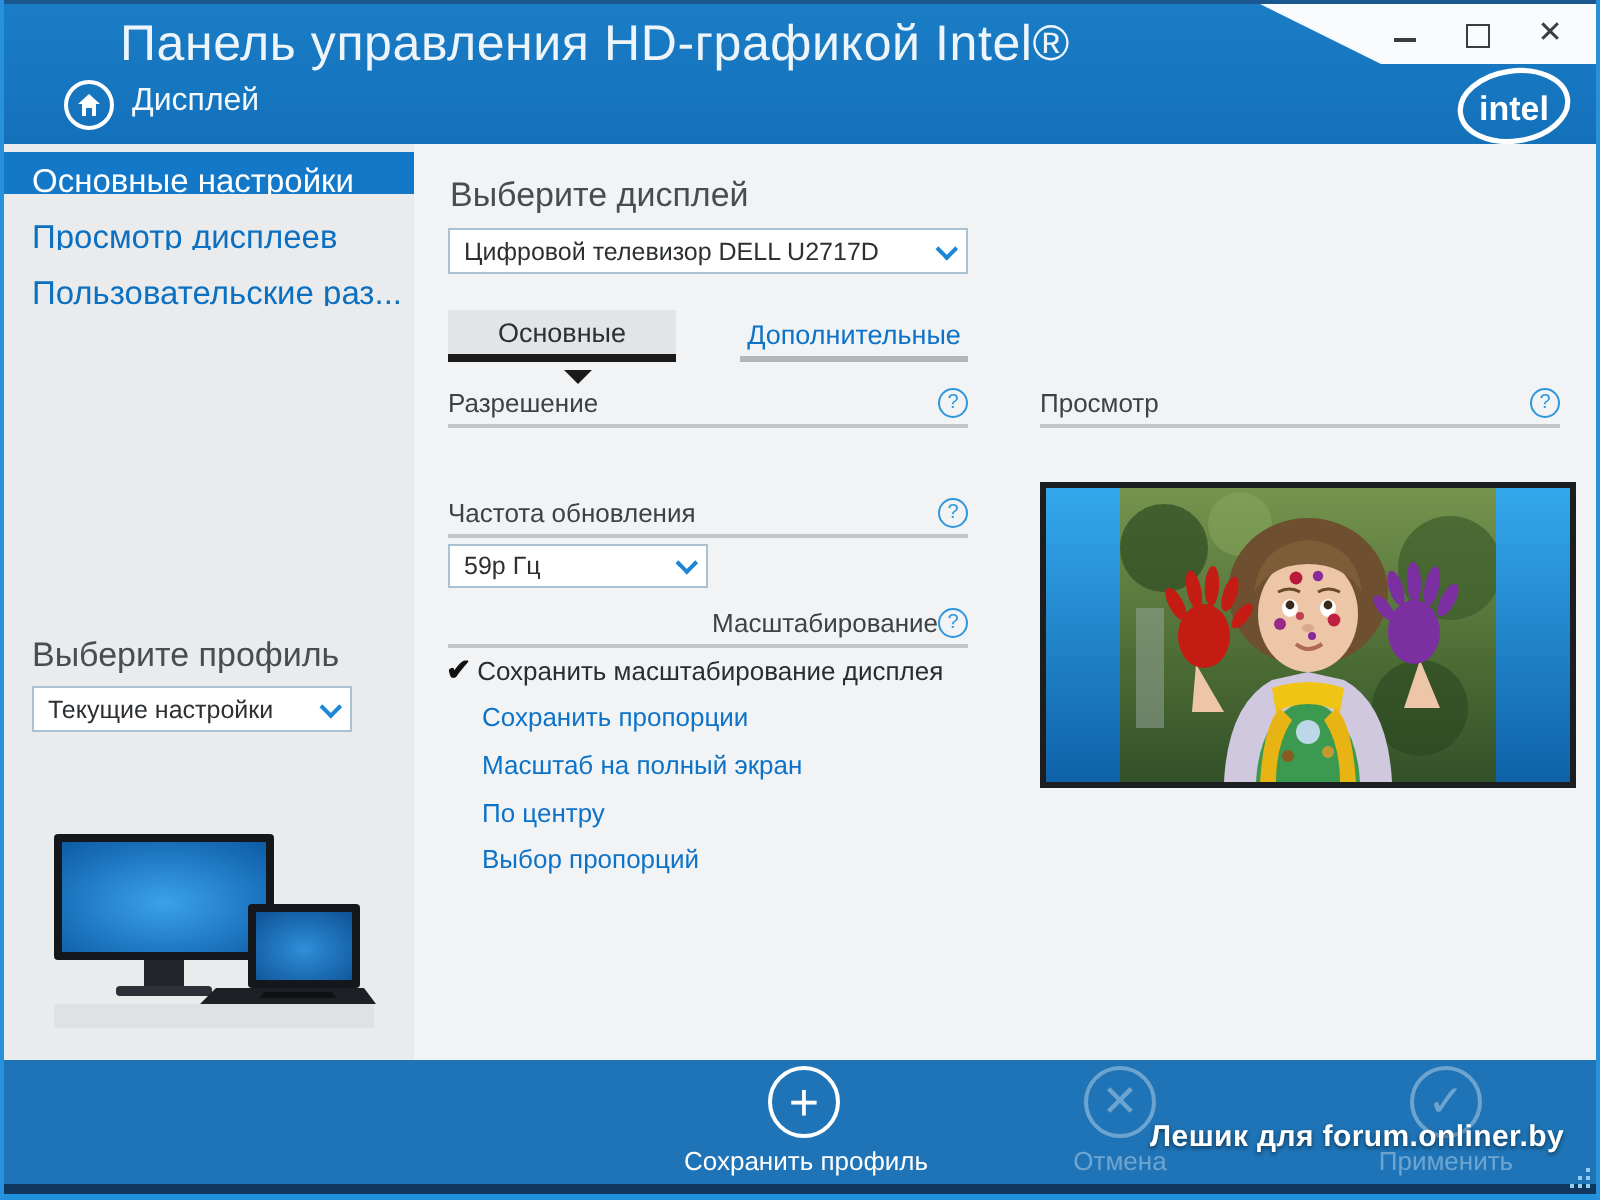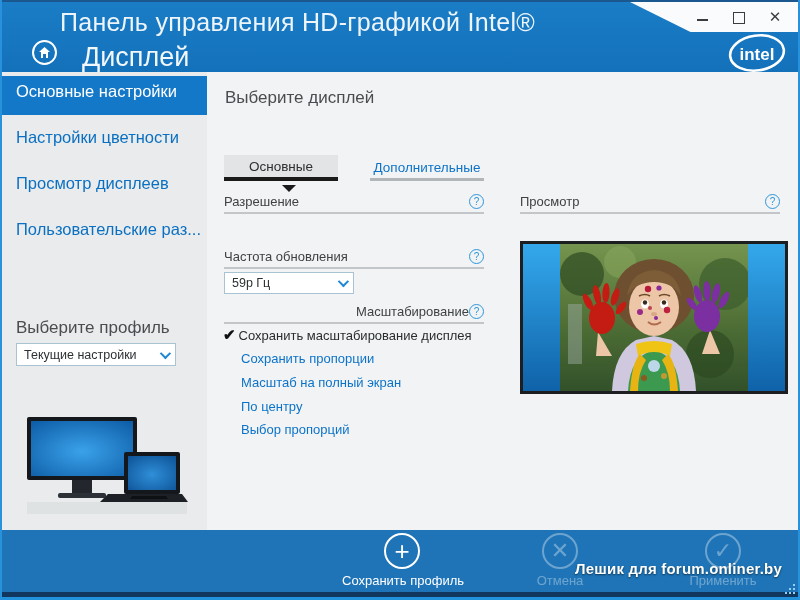--- a/index.html
+++ b/index.html
@@ -9,35 +9,35 @@
 
   
   .header { position:absolute; left:0; top:0; width:100%; height:72px;
             background:linear-gradient(180deg,#1a7dc6 0%,#1371ba 100%);
             border-top:2px solid #1b588f; }
   .title { position:absolute; left:58px; top:6px; font-size:25px; font-weight:300;
            color:#eef5fa; letter-spacing:.3px; white-space:nowrap; }
   .home-btn { position:absolute; left:30px; top:38px; width:25px; height:25px;
               border:2px solid #fff; border-radius:50%; display:flex; align-items:center;
               justify-content:center; cursor:pointer; }
-  .page-name { position:absolute; left:80px; top:40px; font-size:27px; font-weight:300; color:#f2f7fb; }
+  .page-name { position:absolute; left:64px; top:40px; font-size:16px; font-weight:300; color:#f2f7fb; }
 
   .win-controls { position:absolute; right:0; top:0; width:168px; height:30px; background:#fafbfc;
                   clip-path:polygon(0 0,100% 0,100% 100%,36% 100%);
                   display:flex; align-items:center; justify-content:flex-end; gap:22px; padding-right:16px; }
   .wc { width:14px; height:14px; position:relative; cursor:pointer; }
   .wc-min::after { content:""; position:absolute; left:1px; top:9px; width:11px; height:2px; background:#3a3d40; }
   .wc-max::after { content:""; position:absolute; left:1px; top:2px; width:10px; height:10px; border:1.5px solid #3a3d40; }
   .wc-close { font-size:15px; color:#3a3d40; line-height:14px; text-align:center; font-weight:400; }
 
   .intel-logo { position:absolute; right:12px; top:30px; }
 
   
   .sidebar { position:absolute; left:0; top:72px; width:205px; height:458px; background:#e9ebec; }
-  .side-item { height:39px; line-height:31px; margin-top:7px; padding-left:14px; font-size:16.5px;
+  .side-item { height:21px; line-height:31px; margin-top:7px; padding-left:14px; font-size:16.5px;
                color:#0b70c2; cursor:pointer; white-space:nowrap; overflow:hidden; }
   .side-item.active { background:#1478c8; color:#fff; margin-top:4px; }
   .profile-label { position:absolute; left:14px; top:246px; font-size:17px; color:#4a4d4f; }
   .dropdown { background:#fff; border:1px solid #a9c3d3; display:flex; align-items:center;
               justify-content:space-between; padding:0 7px; cursor:pointer; }
   .dd-text { font-size:12.5px; color:#2d3033; white-space:nowrap; overflow:hidden; }
   .chev { width:8px; height:8px; border-right:2px solid #1d87d6; border-bottom:2px solid #1d87d6;
           transform:rotate(45deg) translateY(-2px); flex:none; margin-left:6px; }
   .profile-dd { position:absolute; left:14px; top:271px; width:160px; height:23px; }
   .devices { position:absolute; left:18px; top:340px; }
@@ -115,21 +115,20 @@
     </div>
     <div class="page-name">Дисплей</div>
     <svg class="intel-logo" width="58" height="42" viewBox="0 0 58 42">
       <ellipse cx="29" cy="21" rx="27" ry="17.5" fill="none" stroke="#fff" stroke-width="2.6" transform="rotate(-8 29 21)"></ellipse>
       <text x="29" y="28" text-anchor="middle" font-size="17" font-weight="700" fill="#fff" font-family="Liberation Sans, sans-serif">intel</text>
     </svg>
   </div>
 
   <div class="sidebar">
     <div class="side-item active">Основные настройки</div>
-    <div class="side-item">Настройки цветности</div>
     <div class="side-item">Просмотр дисплеев</div>
     <div class="side-item">Пользовательские раз...</div>
 
     <div class="profile-label">Выберите профиль</div>
     <div class="dropdown profile-dd">
       <span class="dd-text">Текущие настройки</span>
       <span class="chev"></span>
     </div>
 
     <svg class="devices" width="170" height="105" viewBox="0 0 170 105">
@@ -150,20 +149,24 @@
       <rect x="104" y="40" width="56" height="42" rx="2" fill="#14171c"></rect>
       <rect x="108" y="44" width="48" height="34" fill="url(#scr2)"></rect>
       <polygon points="88,82 162,82 168,90 80,90" fill="#1d2126"></polygon>
       <polygon points="112,84 146,84 148,87 110,87" fill="#0e1114"></polygon>
       <rect x="7" y="90" width="160" height="12" fill="#cdd2d5" opacity="0.35"></rect>
     </svg>
   </div>
 
   <div class="main">
     <div class="h-select">Выберите дисплей</div>
+    <div class="dropdown display-dd">
+      <span class="dd-text">Цифровой телевизор DELL U2717D</span>
+      <span class="chev"></span>
+    </div>
 
     <div class="tabs">
       <div class="tab active">
         <span>Основные</span>
         <div class="tab-pointer"></div>
       </div>
       <div class="tab inactive">
         <span>Дополнительные</span>
       </div>
     </div>

